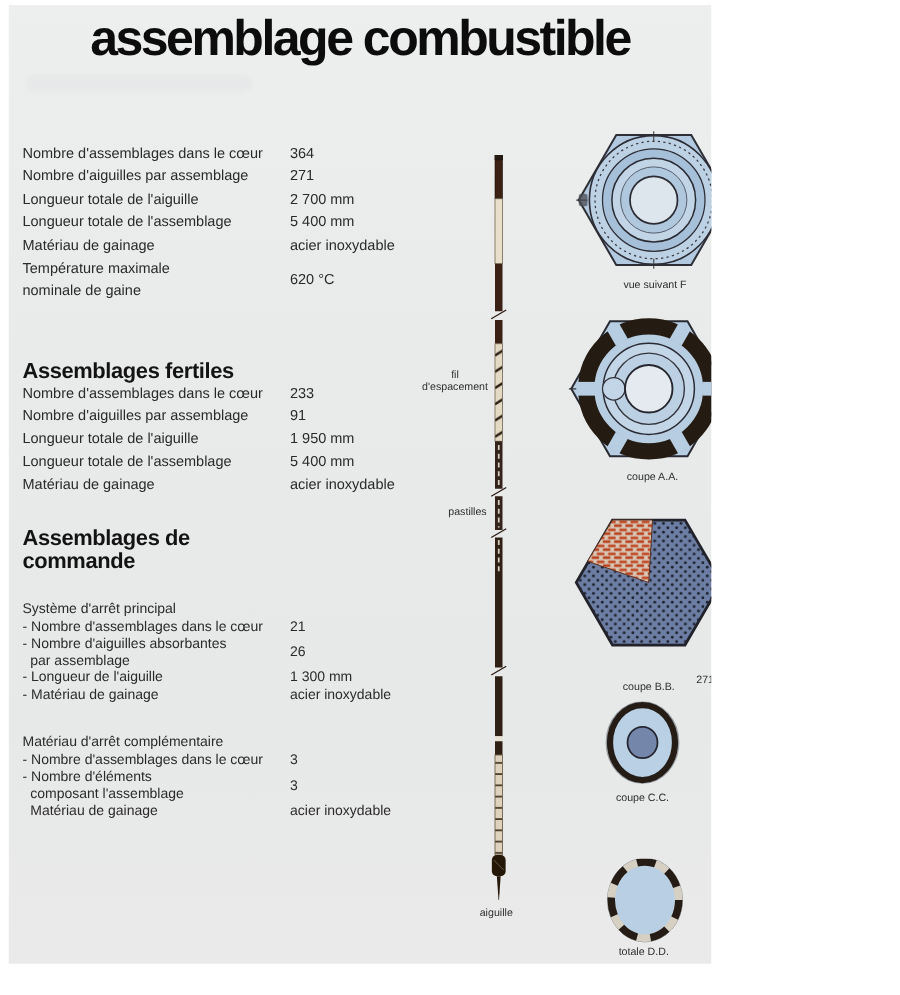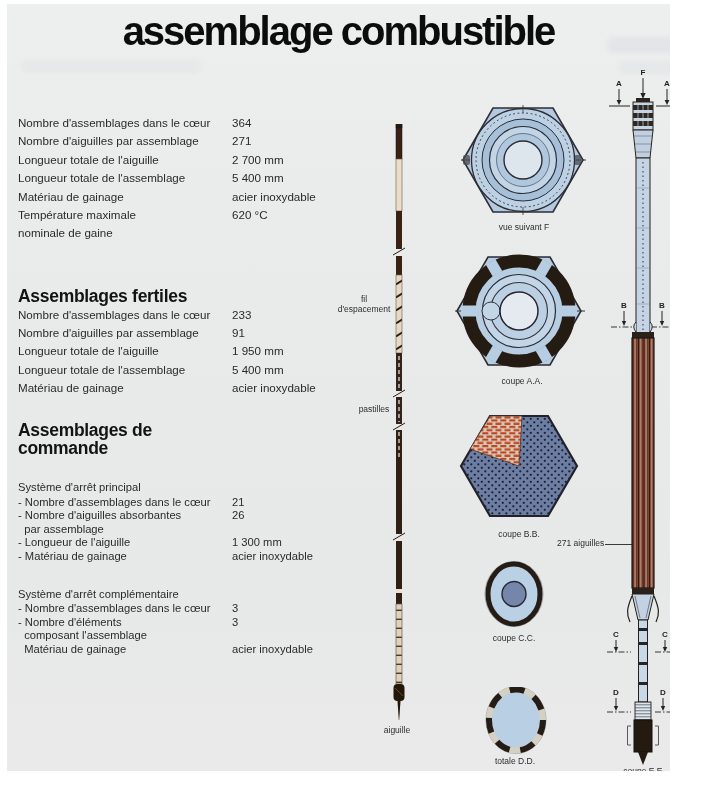--- a/index.html
+++ b/index.html
@@ -1,30 +1,30 @@
 <!DOCTYPE html>
 <html><head>
 <meta charset="utf-8">
 <style>
   html,body{margin:0;padding:0}
   body{width:720px;height:796px;position:relative;background:#fff;
        font-family:"Liberation Sans",sans-serif;overflow:hidden}
-  .page{position:absolute;left:7px;top:4px;width:663px;height:767px;overflow:hidden;
+  .page{position:absolute;left:7px;top:4px;width:562px;height:767px;overflow:hidden;
         background:linear-gradient(180deg,#edefee 0%,#e9ebea 35%,#e7e9e8 75%,#e9eae9 100%)}
   .a{position:absolute}
   .title{left:0;right:0;top:5px;text-align:center;font-weight:bold;font-size:40px;
          letter-spacing:-2px;color:#0c0c0c}
   .spec{left:11px;width:335px}
   .spec h2{font-size:17.5px;font-weight:bold;color:#131313;margin:0;letter-spacing:-0.3px;
            line-height:17.5px;white-space:pre-line}
   .rows{}
   .row{display:flex;align-items:flex-start;color:#2a2a2a}
   .row .lbl{width:214px;white-space:pre-line}
   .row .val{white-space:pre-line}
-  .row.bottom{align-items:flex-start}
+  .row.bottom{align-items:center}
   .sec12 .row{font-size:11.6px;line-height:18.4px}
   .sec3 .row{font-size:11.2px;line-height:13.6px}
   .subhead{font-size:11.2px;line-height:13.6px;color:#2a2a2a;margin-top:24px}
   .sec3 .rows{margin-top:1px}
   .cap{position:absolute;font-size:8.5px;color:#2d2d2d;text-align:center;
        white-space:pre-line;line-height:10px}
   .cap.left{text-align:center}
   .leader{position:absolute;border-top:1px solid #3a3a3a}
   .bleed{position:absolute;filter:blur(2px);border-radius:8px;pointer-events:none}
   svg text{font-family:"Liberation Sans",sans-serif}
@@ -112,21 +112,21 @@
       </div>
       <div class="row">
         <span class="lbl">- Longueur de l'aiguille</span>
         <span class="val">1 300 mm</span>
       </div>
       <div class="row">
         <span class="lbl">- Matériau de gainage</span>
         <span class="val">acier inoxydable</span>
       </div>
     </div>
-    <div class="subhead">Système d'arrêt complémentaire</div>
+    <div class="subhead">Matériau d'arrêt complémentaire</div>
     <div class="rows">
       <div class="row">
         <span class="lbl">- Nombre d'assemblages dans le cœur</span>
         <span class="val">3</span>
       </div>
       <div class="row bottom">
         <span class="lbl">- Nombre d'éléments
 &nbsp;&nbsp;composant l'assemblage</span>
         <span class="val">3</span>
       </div>
@@ -235,21 +235,21 @@
       <pattern id="brickP" width="9" height="6.4" patternUnits="userSpaceOnUse">
         <rect width="9" height="6.4" fill="#d9c6b4"></rect>
         <rect x="0.4" y="0.5" width="6.2" height="2.2" rx="0.8" fill="#c04b28"></rect>
         <rect x="5.2" y="3.6" width="6.2" height="2.2" rx="0.8" fill="#b84524"></rect>
         <rect x="-3.8" y="3.6" width="6.2" height="2.2" rx="0.8" fill="#b84524"></rect>
       </pattern>
     </defs>
     <polygon points="2,63 31,13 89,13 118,63 89,113 31,113" fill="url(#dotsP)" stroke="#22222a" stroke-width="2.2"></polygon>
     <polygon points="60,63 63,13 31,13 11,46" fill="url(#brickP)" stroke="#5a3222" stroke-width="0.8"></polygon>
   </svg>
-  <div class="cap" style="left:452px;top:525px;width:120px">coupe B.B.</div>
+  <div class="cap" style="left:452px;top:540px;width:120px">coupe B.B.</div>
 
   <div class="cap" style="left:550px;top:534px;width:48px;text-align:left">271 aiguilles</div>
   <div class="leader" style="left:598px;top:540px;width:27px"></div>
 
   <svg class="a" style="left:477px;top:557px" width="62" height="68">
     <ellipse cx="30" cy="33" rx="29" ry="32.5" fill="none" stroke="#9aa0a8" stroke-width="1"></ellipse>
     <ellipse cx="30" cy="33" rx="26" ry="30" fill="#bad0e4" stroke="#241c15" stroke-width="5"></ellipse>
     <ellipse cx="30" cy="33" rx="12" ry="12.5" fill="#7487ab" stroke="#262630" stroke-width="1.4"></ellipse>
   </svg>
   <div class="cap" style="left:447px;top:629px;width:120px">coupe C.C.</div>

